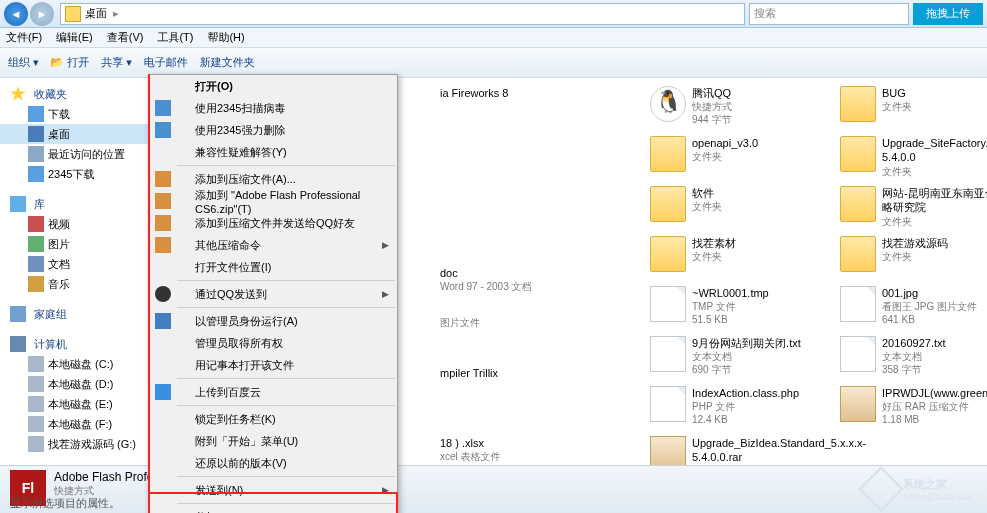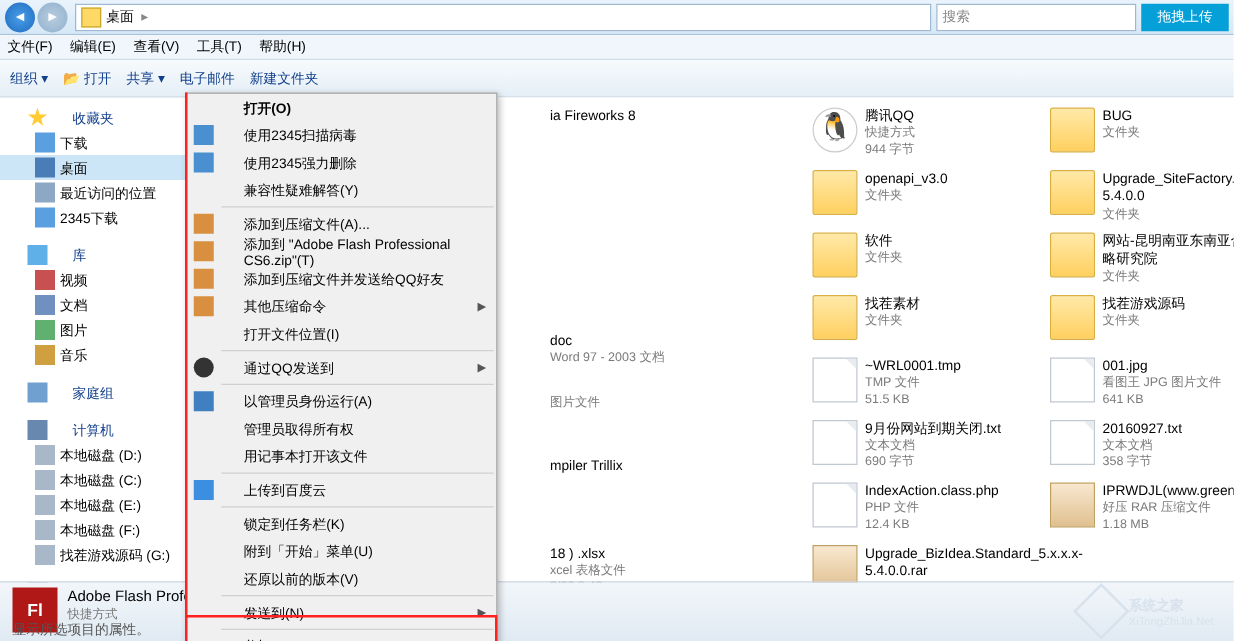--- a/index.html
+++ b/index.html
@@ -12,21 +12,21 @@
 .addr-icon{width:16px;height:16px;background:#ffd966;border:1px solid #c9a830;margin-right:4px}
 .searchbox{width:160px;height:22px;background:#fff;border:1px solid #9fb9d2;display:flex;align-items:center;padding:0 4px}
 .upload-btn{width:70px;height:22px;background:#06a0d8;color:#fff;display:flex;align-items:center;justify-content:center;margin-left:4px;font-size:10px}
 .menubar{height:20px;background:#f0f6fb;border-bottom:1px solid #d0dce8;display:flex;align-items:center;padding:0 6px;gap:14px}
 .menubar span{cursor:default}
 .toolbar{height:30px;background:linear-gradient(#f7fafc,#e5eff7);border-bottom:1px solid #cdd9e4;display:flex;align-items:center;padding:0 8px;gap:12px}
 .tool-item{display:flex;align-items:center;gap:3px;color:#13408c}
 .main{display:flex;height:405px}
 .sidebar{width:160px;border-right:1px solid #e0e6ec;padding:6px 0;overflow:hidden}
 .side-group{margin-bottom:10px}
-.side-head{display:flex;align-items:center;padding:2px 22px;gap:20px;color:#13408c}
+.side-head{display:flex;align-items:center;padding:2px 10px;gap:8px;color:#13408c}
 .side-item{display:flex;align-items:flex-end;padding:2px 10px 2px 28px;gap:4px}
 .side-item.sel{background:#cde6f7}
 .ico{width:16px;height:16px;display:inline-block}
 .ico-star{background:#ffcc33;clip-path:polygon(50% 0,61% 35%,98% 35%,68% 57%,79% 91%,50% 70%,21% 91%,32% 57%,2% 35%,39% 35%)}
 .ico-dl{background:#5aa0e0}
 .ico-desk{background:#4a7db8}
 .ico-recent{background:#8ca8c4}
 .ico-lib{background:#5fb0e8}
 .ico-video{background:#c85050}
 .ico-pic{background:#60b070}
@@ -125,50 +125,50 @@
     <div class="side-group">
       <div class="side-head">
           <span class="ico ico-lib"></span>
           <span>库</span>
         </div>
       <div class="side-item">
           <span class="ico ico-video"></span>
           <span>视频</span>
         </div>
       <div class="side-item">
+          <span class="ico ico-pic"></span>
+          <span>图片</span>
+        </div>
+      <div class="side-item">
           <span class="ico ico-doc"></span>
           <span>文档</span>
-        </div>
-      <div class="side-item">
-          <span class="ico ico-pic"></span>
-          <span>图片</span>
         </div>
       <div class="side-item">
           <span class="ico ico-music"></span>
           <span>音乐</span>
         </div>
     </div>
     <div class="side-group">
       <div class="side-head">
           <span class="ico ico-home"></span>
           <span>家庭组</span>
         </div>
     </div>
     <div class="side-group">
       <div class="side-head">
           <span class="ico ico-comp"></span>
           <span>计算机</span>
         </div>
       <div class="side-item">
           <span class="ico ico-disk"></span>
+          <span>本地磁盘 (C:)</span>
+        </div>
+      <div class="side-item">
+          <span class="ico ico-disk"></span>
           <span>本地磁盘 (D:)</span>
-        </div>
-      <div class="side-item">
-          <span class="ico ico-disk"></span>
-          <span>本地磁盘 (C:)</span>
         </div>
       <div class="side-item">
           <span class="ico ico-disk"></span>
           <span>本地磁盘 (E:)</span>
         </div>
       <div class="side-item">
           <span class="ico ico-disk"></span>
           <span>本地磁盘 (F:)</span>
         </div>
       <div class="side-item">

